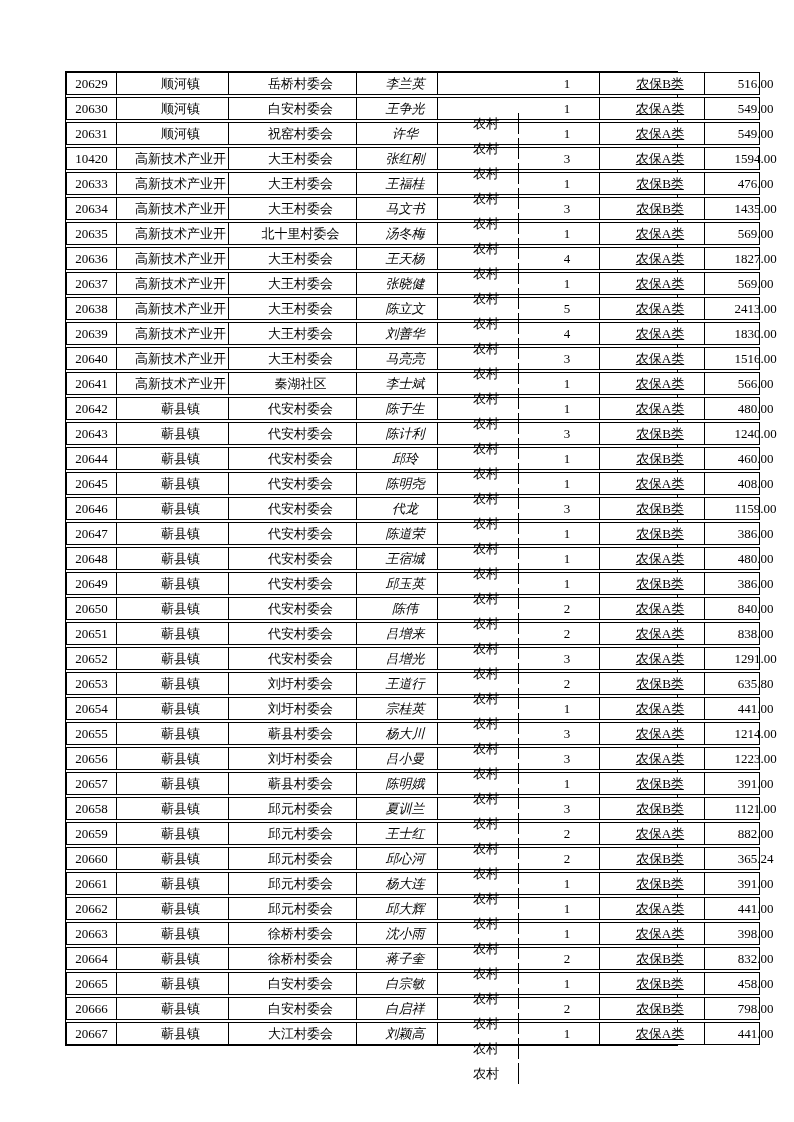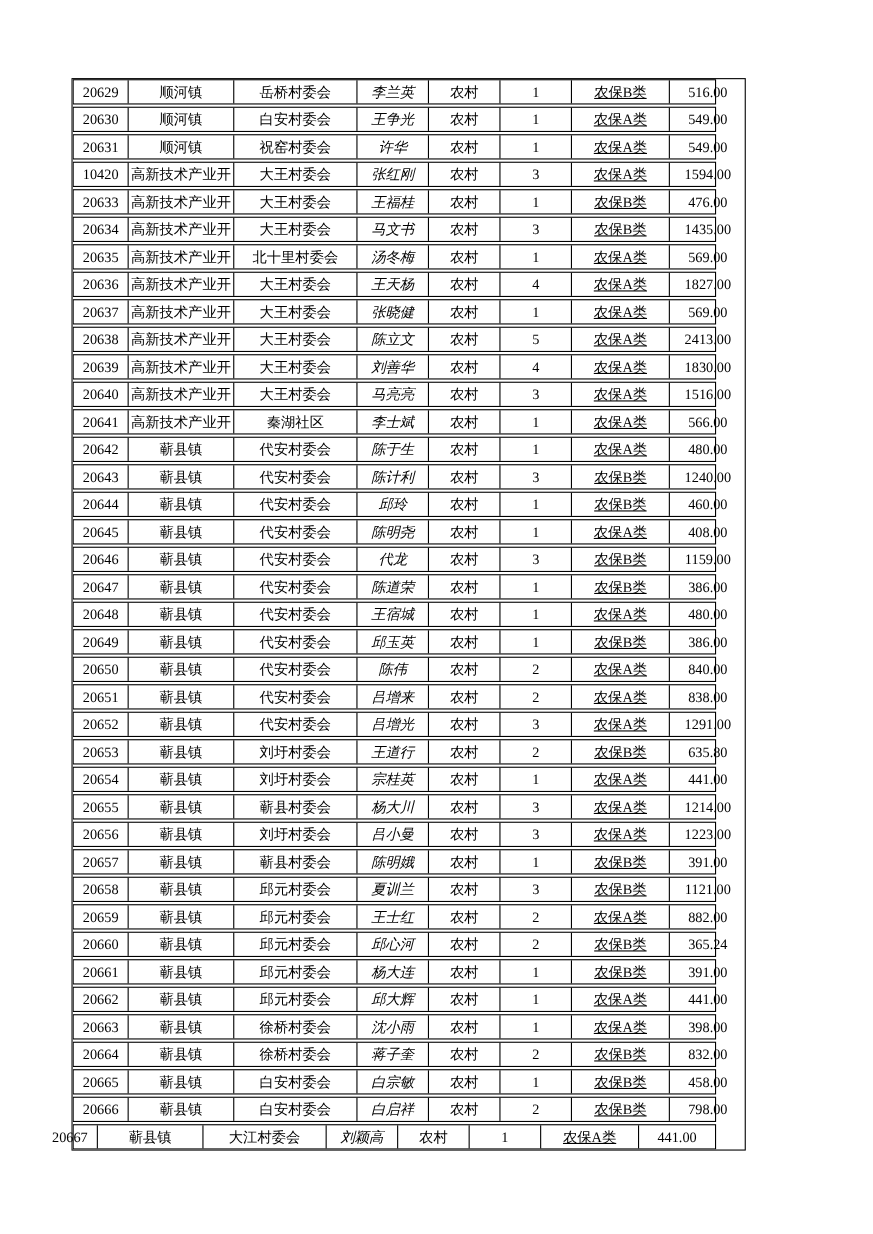--- a/index.html
+++ b/index.html
@@ -21,46 +21,46 @@
     position: absolute;
     left: 65px;
     top: 71px;
     width: 613px;
     border: 1px solid #000000;
     box-sizing: border-box;
   }
   .t-row {
     display: flex;
     box-sizing: border-box;
-    width: 585px;
+    width: 694px;
     height: 23px;
     border: 1px solid #000000;
     margin-bottom: 2px;
     background: #ffffff;
+    gap: 16px;
   }
   .t-row:last-child {
     margin-bottom: 0;
-    justify-content: flex-end;
   }
   .t-cell {
     box-sizing: border-box;
     height: 21px;
     line-height: 21px;
     font-size: 13px;
     text-align: center;
     white-space: nowrap;
     overflow: hidden;
     border-right: 1px solid #000000;
     flex: 0 0 auto;
   }
   .c-serial            { width: 50px; }
   .c-town              { width: 96px; }
   .c-village           { width: 112px; }
   .c-person-name       { width: 65px; font-style: italic; }
-  .c-household-type    { width: 65px; }
+  .c-household-type    { width: 65px; margin-top: 40px; }
   .c-person-count      { width: 65px; }
   .c-insurance-category{ width: 89px; text-decoration: underline; }
   .c-amount            { width: 69px; border-right: none; }
 </style>
 </head>
 <body>
 
 <div class="page">
   <div class="records-table" id="records-table">
       <div class="t-row">

